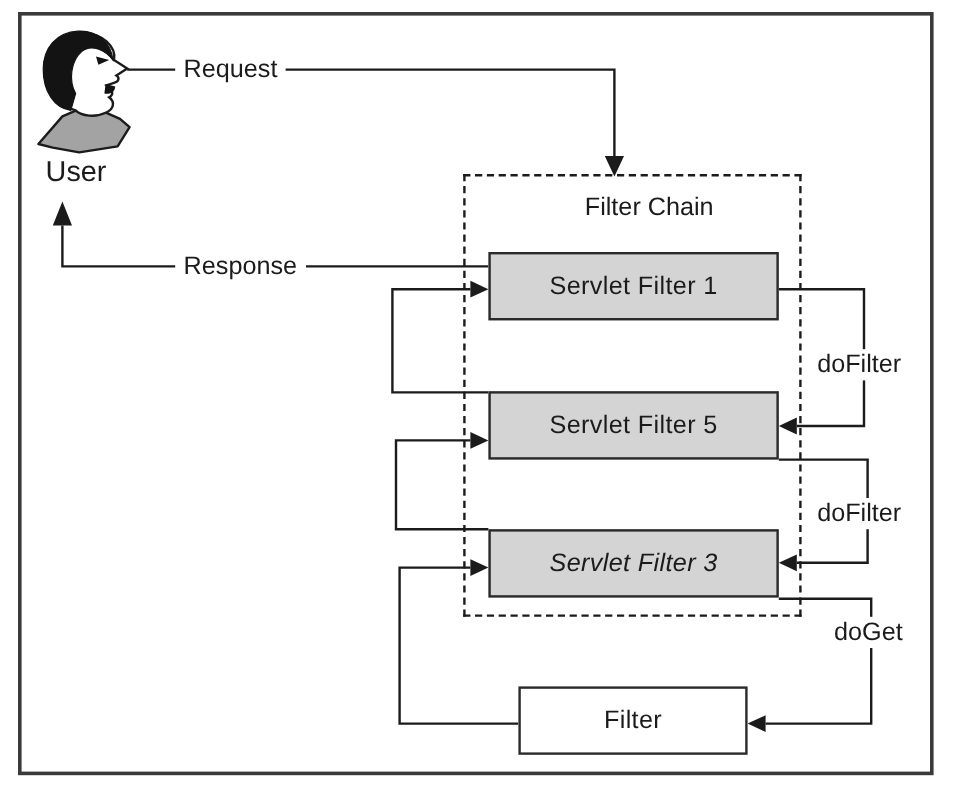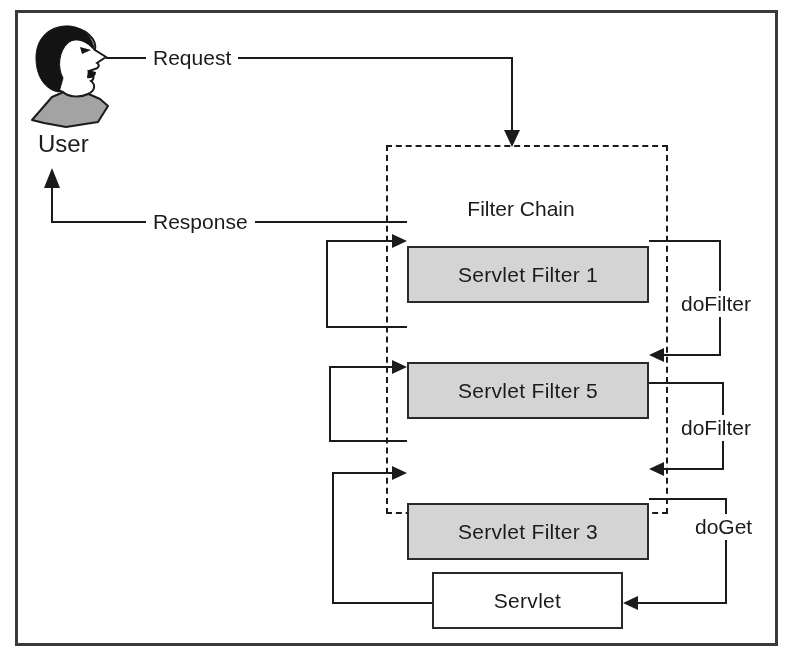--- a/index.html
+++ b/index.html
@@ -11,35 +11,35 @@
            border:3px solid #3a3a3a; background:transparent; }
 
   svg.lines { position:absolute; left:0; top:0; width:800px; height:660px; }
 
   .dashed-box { position:absolute; left:386px; top:145px; width:282px; height:369px;
                 border:2px dashed #1b1b1b; background:transparent; }
 
   .fbox { position:absolute; left:407px; width:242px; height:57px;
           background:#d4d4d4; border:2px solid #2a2a2a;
           display:flex; align-items:center; justify-content:center;
-          font-size:21px; letter-spacing:0.3px;margin-top:36px; }
-  #filter1 { top:210px; } #filter2 { top:326px; } #filter3 { top:467px; }
+          font-size:21px; letter-spacing:0.3px; }
+  #filter1 { top:210px; } #filter2 { top:326px; } #filter3 { top:441px;font-style:italic; }
 
   .sbox { position:absolute; left:432px; top:572px; width:191px; height:57px;
           background:#ffffff; border:2px solid #2a2a2a;
           display:flex; align-items:center; justify-content:center;
           font-size:21px; letter-spacing:0.3px; }
 
   .lbl { position:absolute; font-size:21px; white-space:nowrap; line-height:26px; }
   .lbl.masked { background:#ffffff; padding:0 7px; }
 
   #lbl-user     { left:38px;  top:131px; font-size:24px; }
   #lbl-request  { left:146px; top:45px; }
   #lbl-response { left:146px; top:209px; }
-  #lbl-filter-chain { left:380px; top:160px; width:282px; text-align:center;margin-top:36px; }
+  #lbl-filter-chain { left:400px; top:160px; width:282px; text-align:center; }
   #lbl-dofilter-1 { left:674px; top:291px; }
   #lbl-dofilter-2 { left:674px; top:415px; }
   #lbl-doget      { left:688px; top:514px; }
 </style>
 </head>
 <body>
 
 <div id="canvas">
 
   <div class="frame"></div>
@@ -80,21 +80,21 @@
   </svg>
 
   <div class="dashed-box"></div>
 
   <div class="lbl" id="lbl-filter-chain">Filter Chain</div>
 
   <div class="fbox" id="filter1">Servlet Filter 1</div>
   <div class="fbox" id="filter2">Servlet Filter 5</div>
   <div class="fbox" id="filter3">Servlet Filter 3</div>
 
-  <div class="sbox">Servlet</div>
+  <div class="sbox">Filter</div>
 
   <div class="lbl" id="lbl-user">User</div>
 
   <div class="lbl masked" id="lbl-response">Response</div>
 
   <div class="lbl masked" id="lbl-request">Request</div>
 
   <div class="lbl masked" id="lbl-dofilter-1">doFilter</div>
 
   <div class="lbl masked" id="lbl-dofilter-2">doFilter</div>

